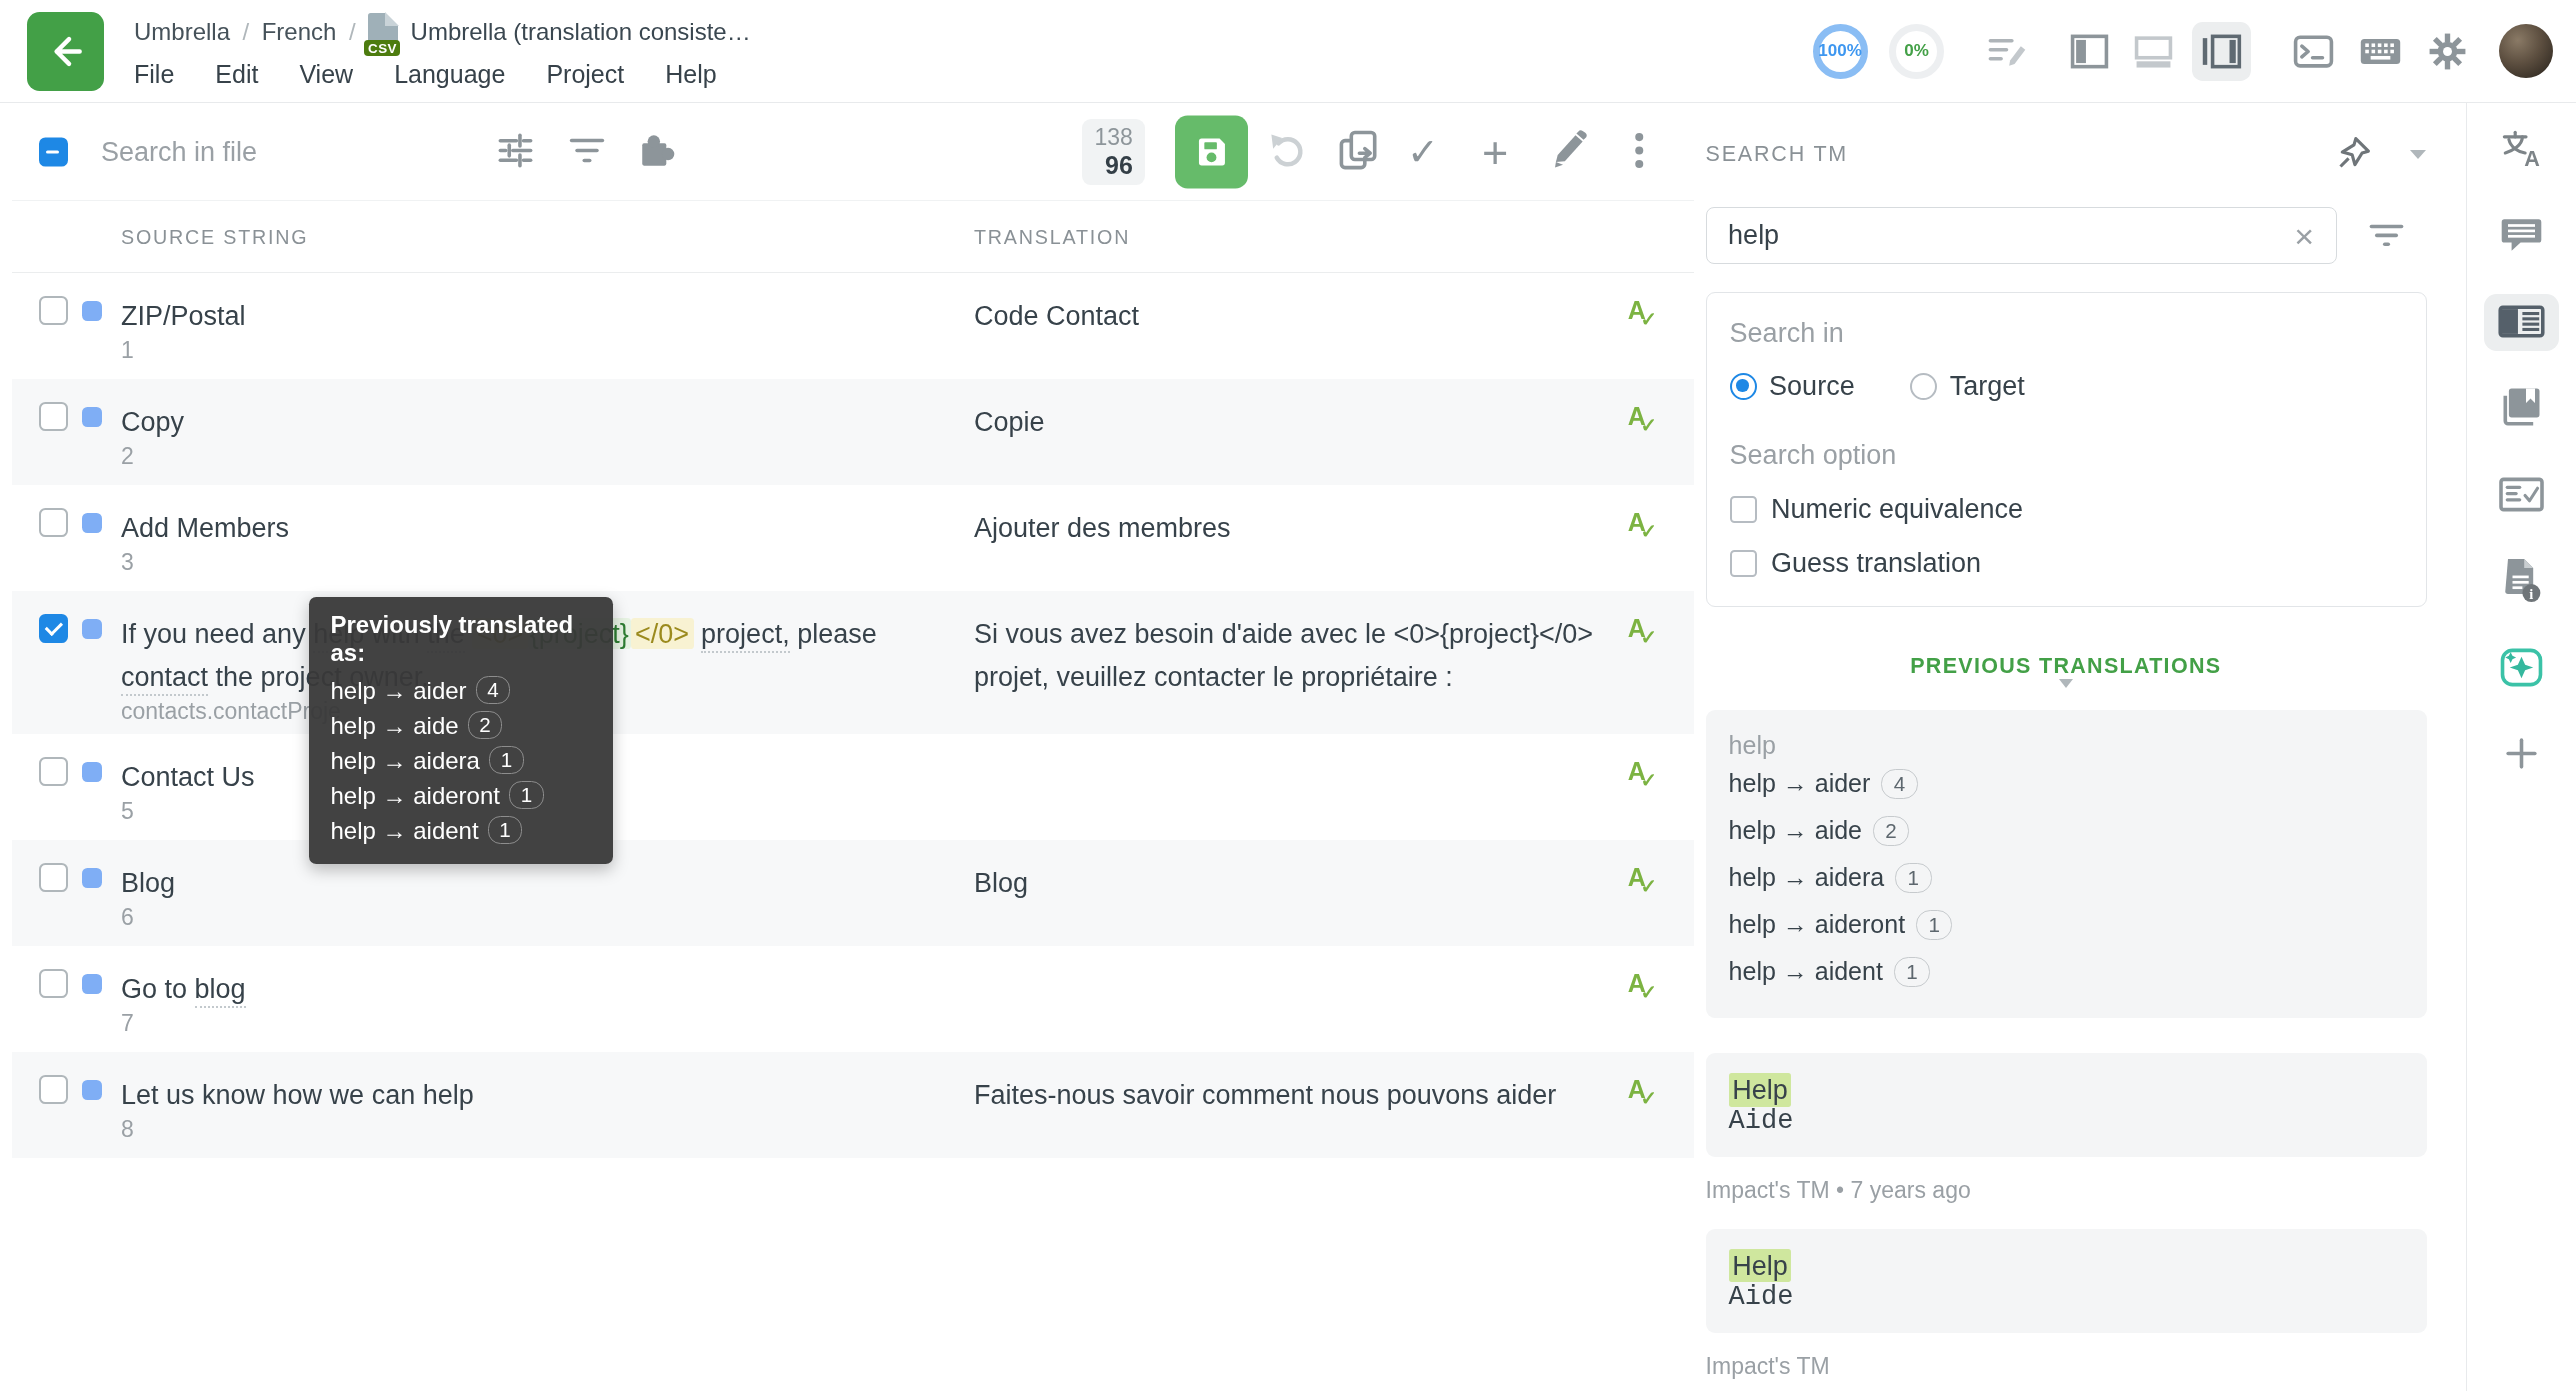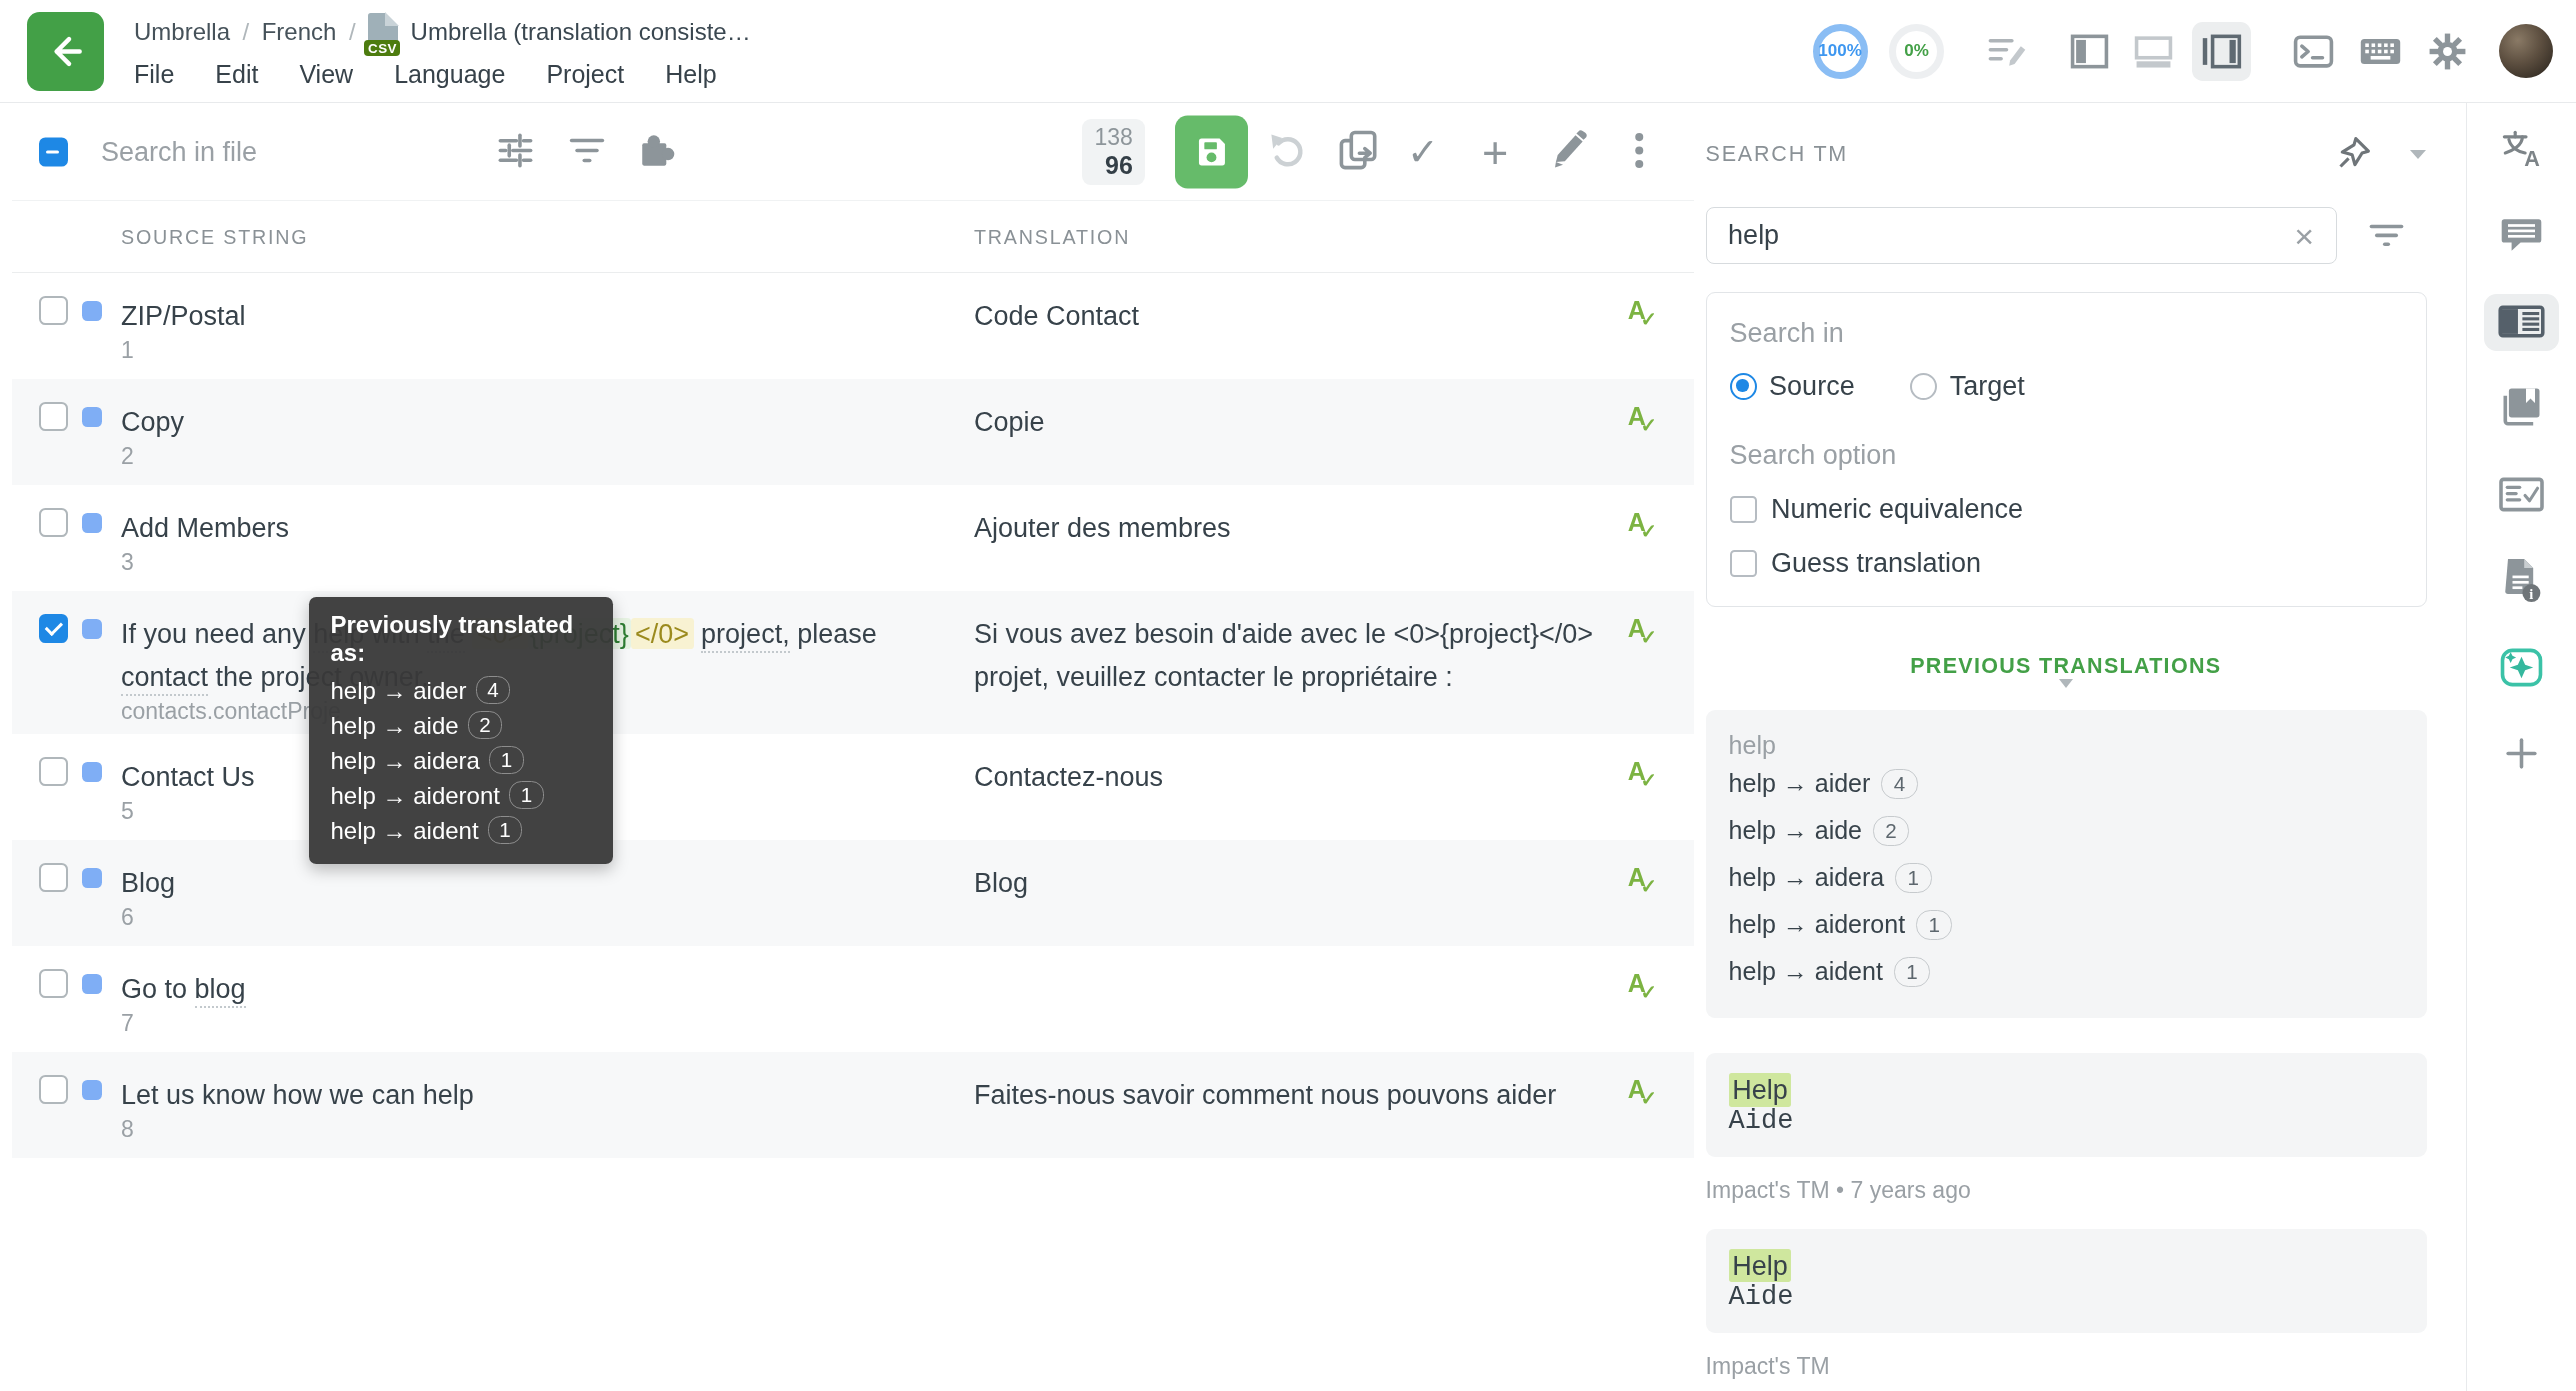--- a/index.html
+++ b/index.html
@@ -344,21 +344,20 @@
         <div class="src"><span>If you need any </span><span class="hint">help</span><span> with </span><span class="hint">the</span><span> </span><span class="tagp">&lt;0&gt;</span><span class="varp">{project}</span><span class="tagp">&lt;/0&gt;</span><span> </span><span class="hint">project,</span><span> please </span><span class="hint">contact</span><span> the project owner.</span></div>
         <div class="key">contacts.contactProje</div>
         <div class="tr">Si vous avez besoin d'aide avec le &lt;0&gt;{project}&lt;/0&gt; projet, veuillez contacter le propriétaire :</div>
         <div class="spell">A<span class="chk2">✓</span></div>
       </div>
       <div class="row">
         <div class="cb"></div>
         <div class="status"></div>
         <div class="src">Contact Us</div>
         <div class="num">5</div>
-        <div class="tr">Contactez-nous</div>
         <div class="spell">A<span class="chk2">✓</span></div>
       </div>
       <div class="row alt">
         <div class="cb"></div>
         <div class="status"></div>
         <div class="src">Blog</div>
         <div class="num">6</div>
         <div class="tr">Blog</div>
         <div class="spell">A<span class="chk2">✓</span></div>
       </div>

